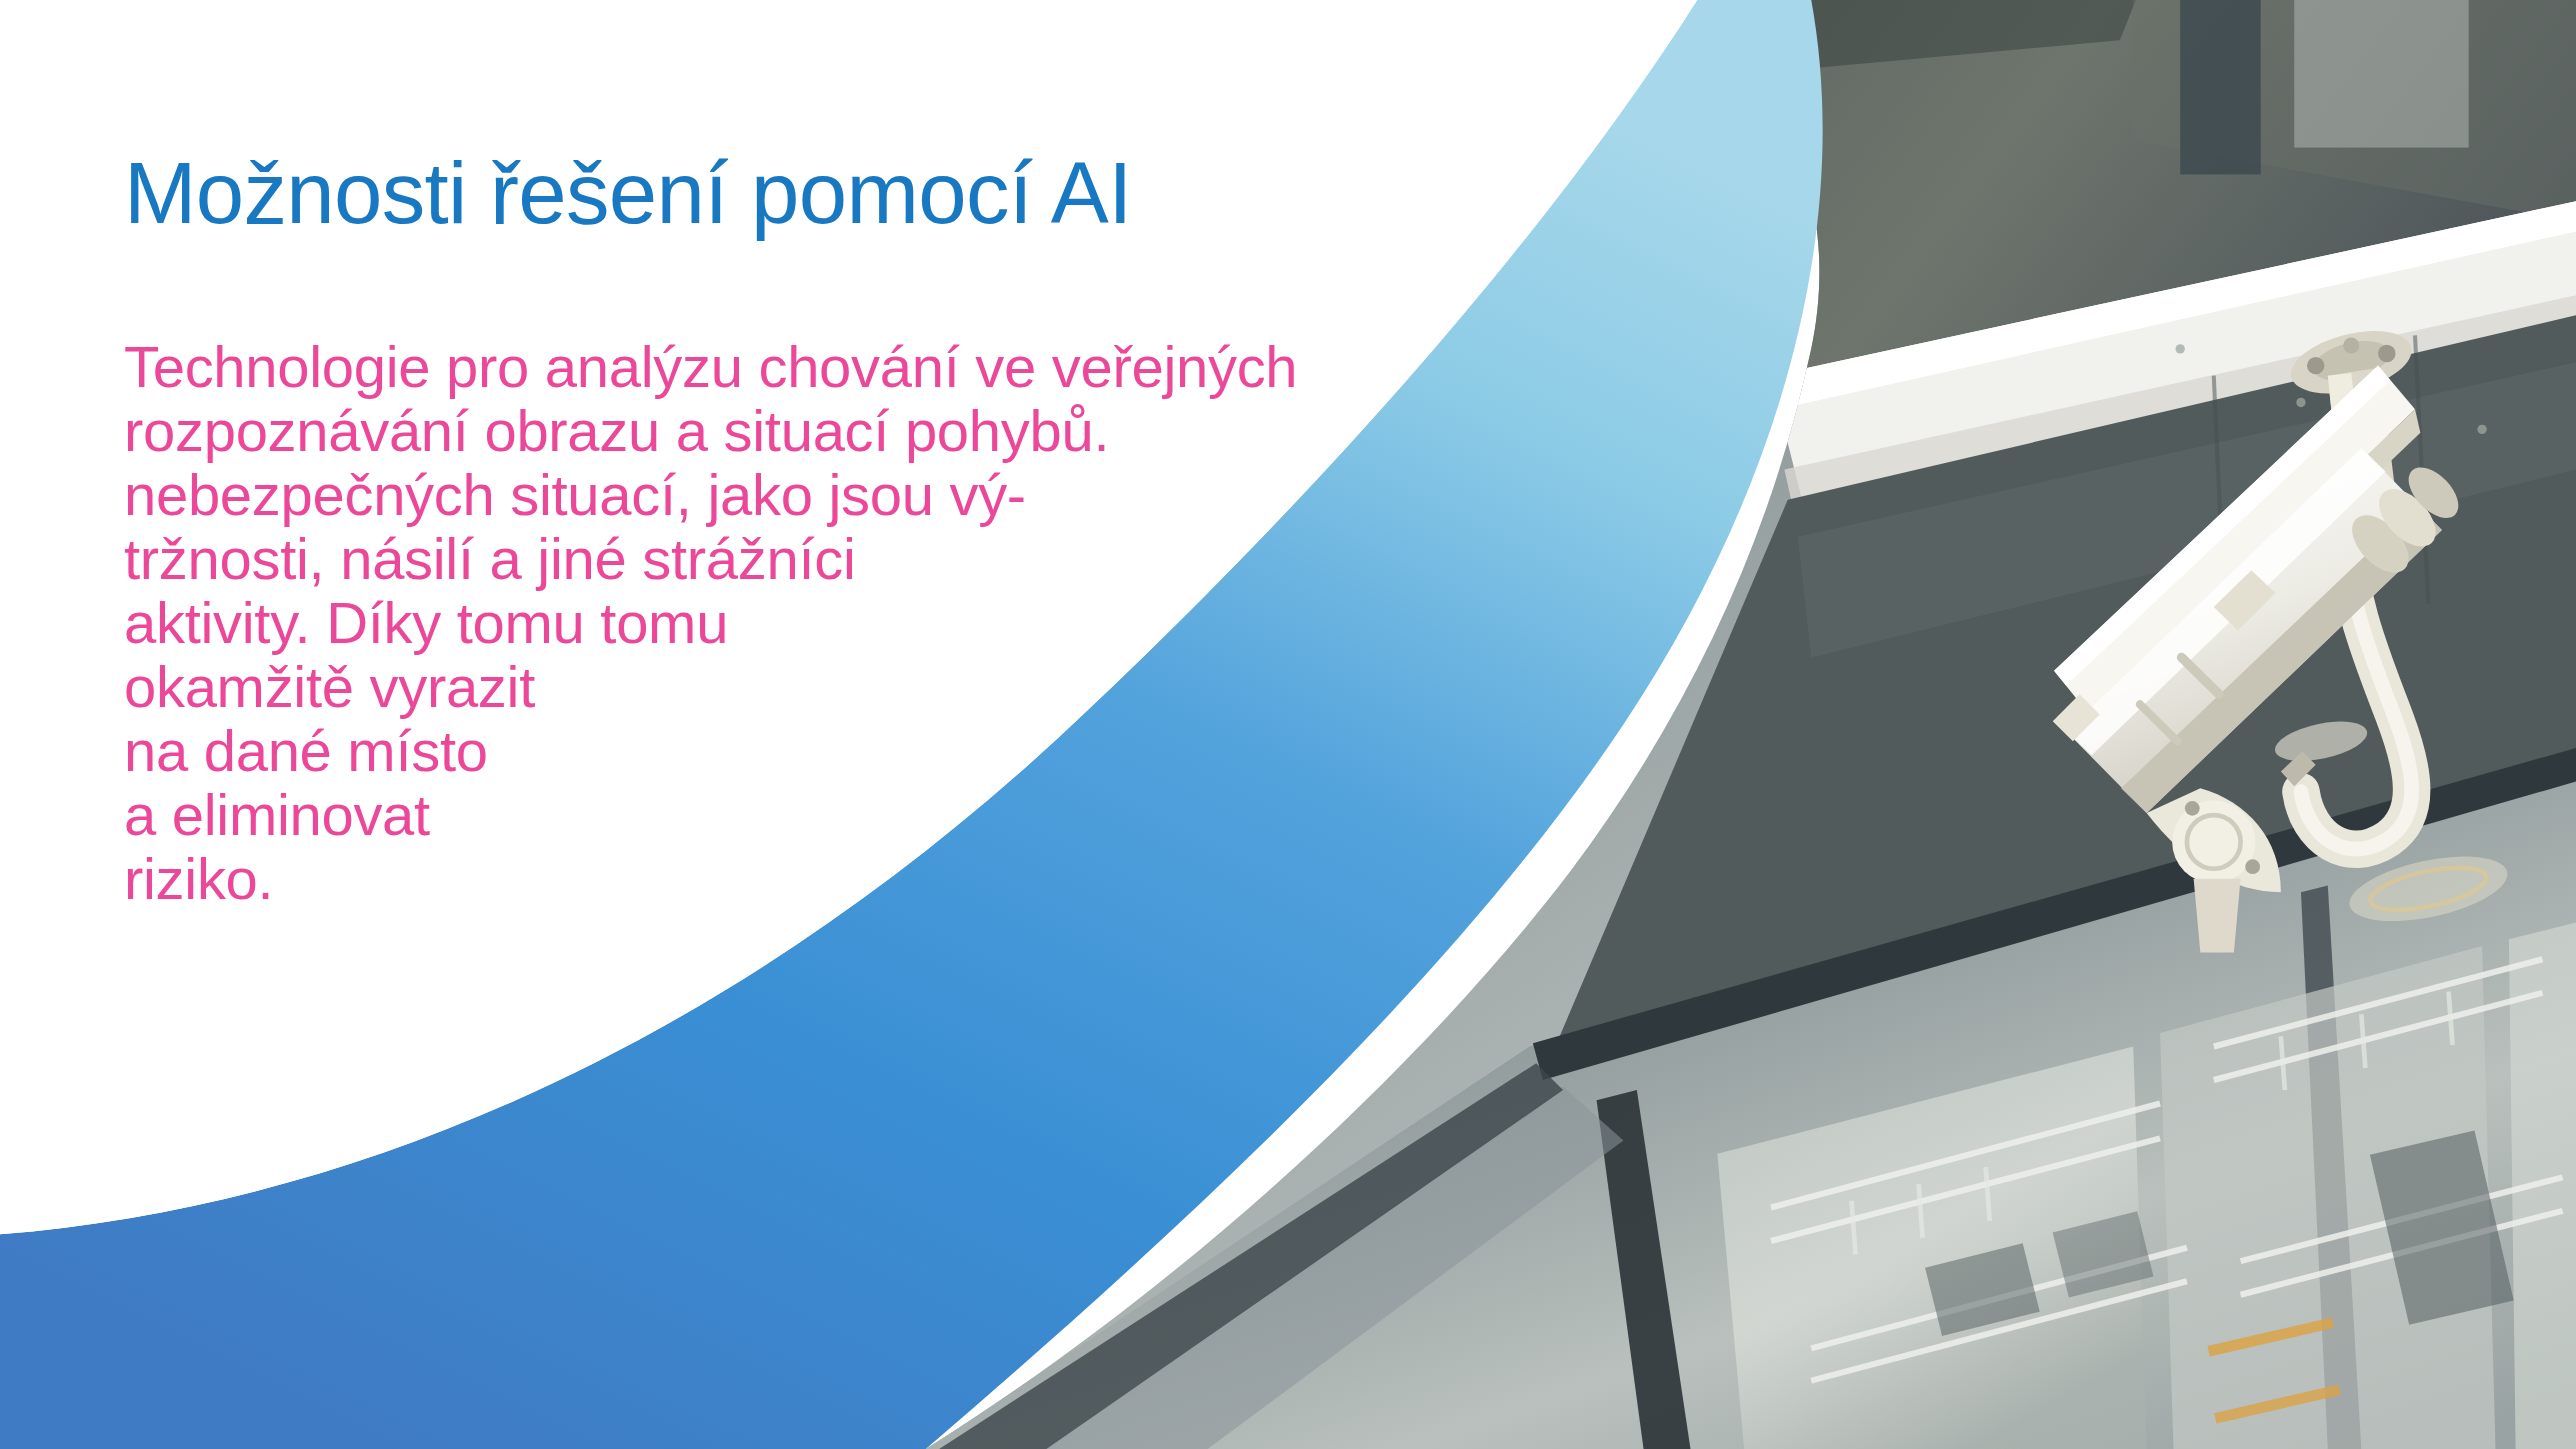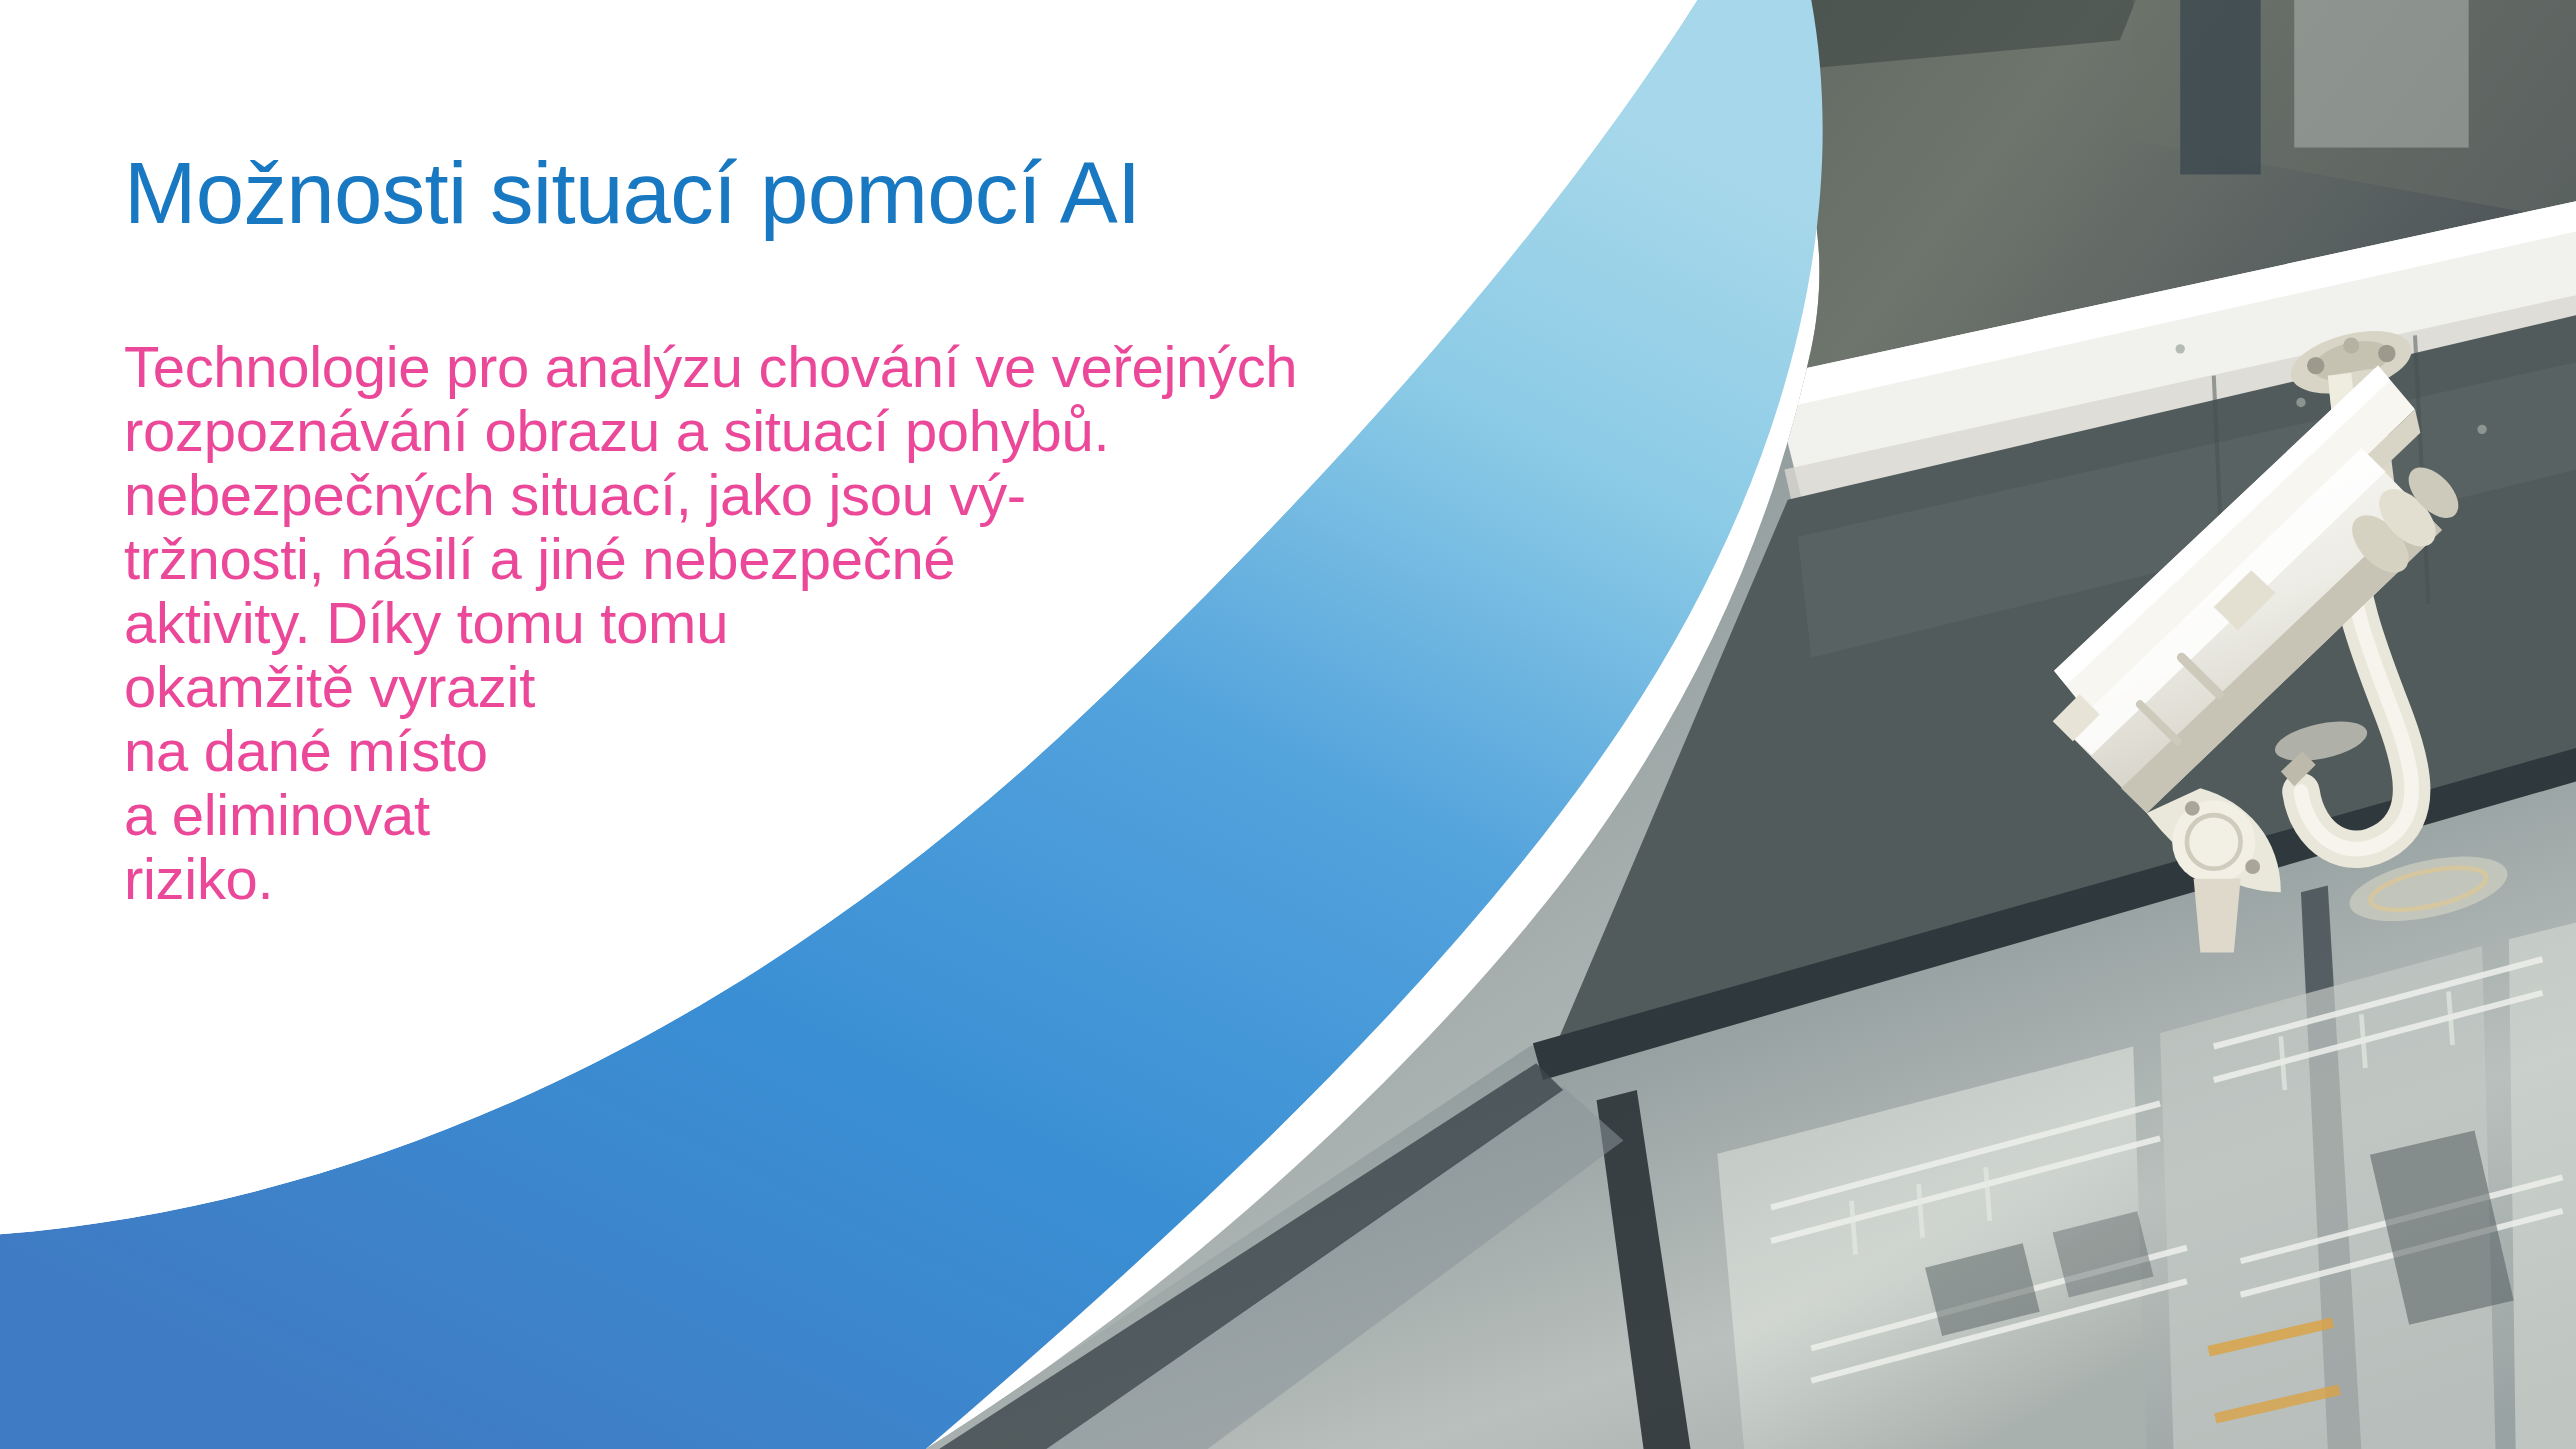--- a/index.html
+++ b/index.html
@@ -240,27 +240,27 @@
              C 2000 700 2320 330 2530 0 Z" fill="url(#waveGrad)"></path>
 
     <path d="M 0 1840
              C 620 1790 1180 1480 1620 1060
              C 2000 700 2320 330 2530 0
              L 0 0 Z" fill="#ffffff"></path>
   </svg>
 
   <div class="text-block">
 
-    <div class="slide-title">Možnosti situací pomocí AI</div>
+    <div class="slide-title">Možnosti řešení pomocí AI</div>
 
     <div class="body-copy">
       <div class="body-line">Technologie pro analýzu chování ve veřejných</div>
       <div class="body-line">rozpoznávání obrazu a situací pohybů.</div>
       <div class="body-line">nebezpečných situací, jako jsou vý-</div>
-      <div class="body-line">tržnosti, násilí a jiné nebezpečné</div>
+      <div class="body-line">tržnosti, násilí a jiné strážníci</div>
       <div class="body-line">aktivity. Díky tomu tomu</div>
       <div class="body-line">okamžitě vyrazit</div>
       <div class="body-line">na dané místo</div>
       <div class="body-line">a eliminovat</div>
       <div class="body-line">riziko.</div>
     </div>
 
   </div>
 
 </div>

